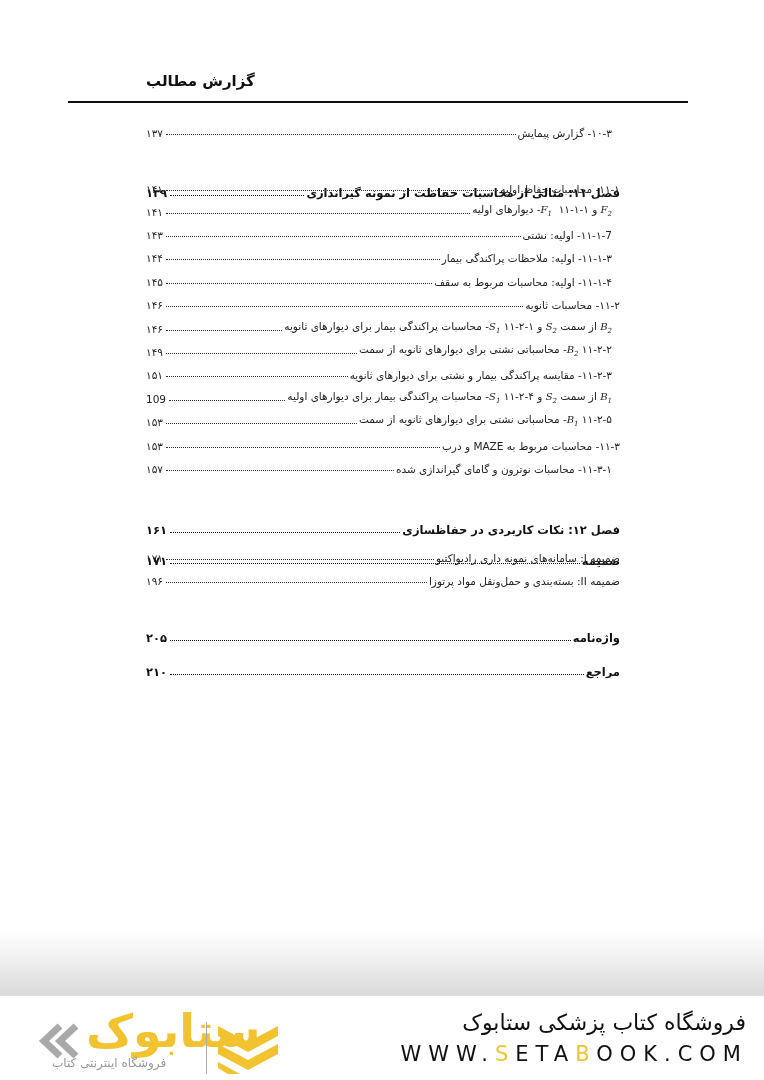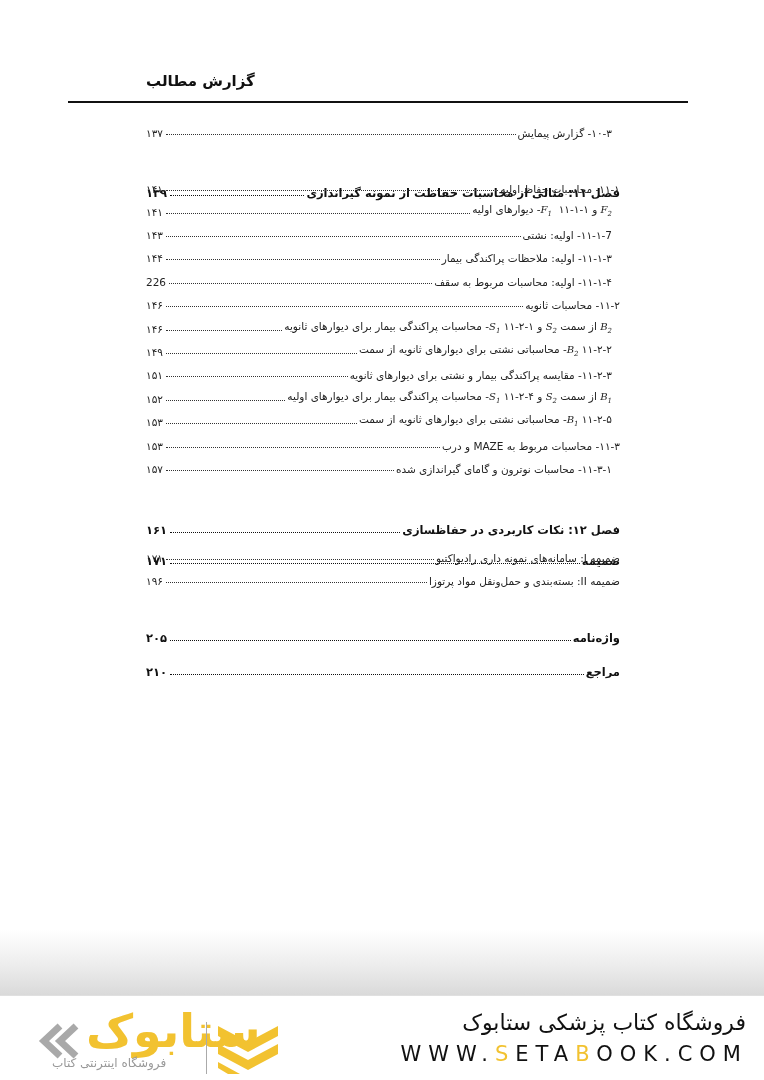--- a/index.html
+++ b/index.html
@@ -120,21 +120,21 @@
       <span class="title">۱۱-۱-7- اولیه: نشتی</span>
     </div>
 
     <div class="row indent2" style="top:246px">
       <span class="page-num">۱۴۴</span>
       <span class="leader"></span>
       <span class="title">۱۱-۱-۳- اولیه: ملاحظات پراکندگی بیمار</span>
     </div>
 
     <div class="row indent2" style="top:270px">
-      <span class="page-num">226</span>
+      <span class="page-num">۱۴۵</span>
       <span class="leader"></span>
       <span class="title">۱۱-۱-۴- اولیه: محاسبات مربوط به سقف</span>
     </div>
 
     <div class="row" style="top:293px">
       <span class="page-num">۱۴۶</span>
       <span class="leader"></span>
       <span class="title">۱۱-۲- محاسبات ثانویه</span>
     </div>
 
@@ -150,21 +150,21 @@
       <span class="title"><span class="math">B<sub>2</sub></span> ۱۱-۲-۲- محاسباتی نشتی برای دیوارهای ثانویه از سمت</span>
     </div>
 
     <div class="row indent2" style="top:363px">
       <span class="page-num">۱۵۱</span>
       <span class="leader"></span>
       <span class="title">۱۱-۲-۳- مقایسه پراکندگی بیمار و نشتی برای دیوارهای ثانویه</span>
     </div>
 
     <div class="row indent2" style="top:387px">
-      <span class="page-num">۱۵۲</span>
+      <span class="page-num">109</span>
       <span class="leader"></span>
       <span class="title"><span class="math">B<sub>1</sub></span> از سمت <span class="math">S<sub>2</sub></span> و <span class="math">S<sub>1</sub></span> ۱۱-۲-۴- محاسبات پراکندگی بیمار برای دیوارهای اولیه</span>
     </div>
 
     <div class="row indent2" style="top:410px">
       <span class="page-num">۱۵۳</span>
       <span class="leader"></span>
       <span class="title"><span class="math">B<sub>1</sub></span> ۱۱-۲-۵- محاسباتی نشتی برای دیوارهای ثانویه از سمت</span>
     </div>
 

